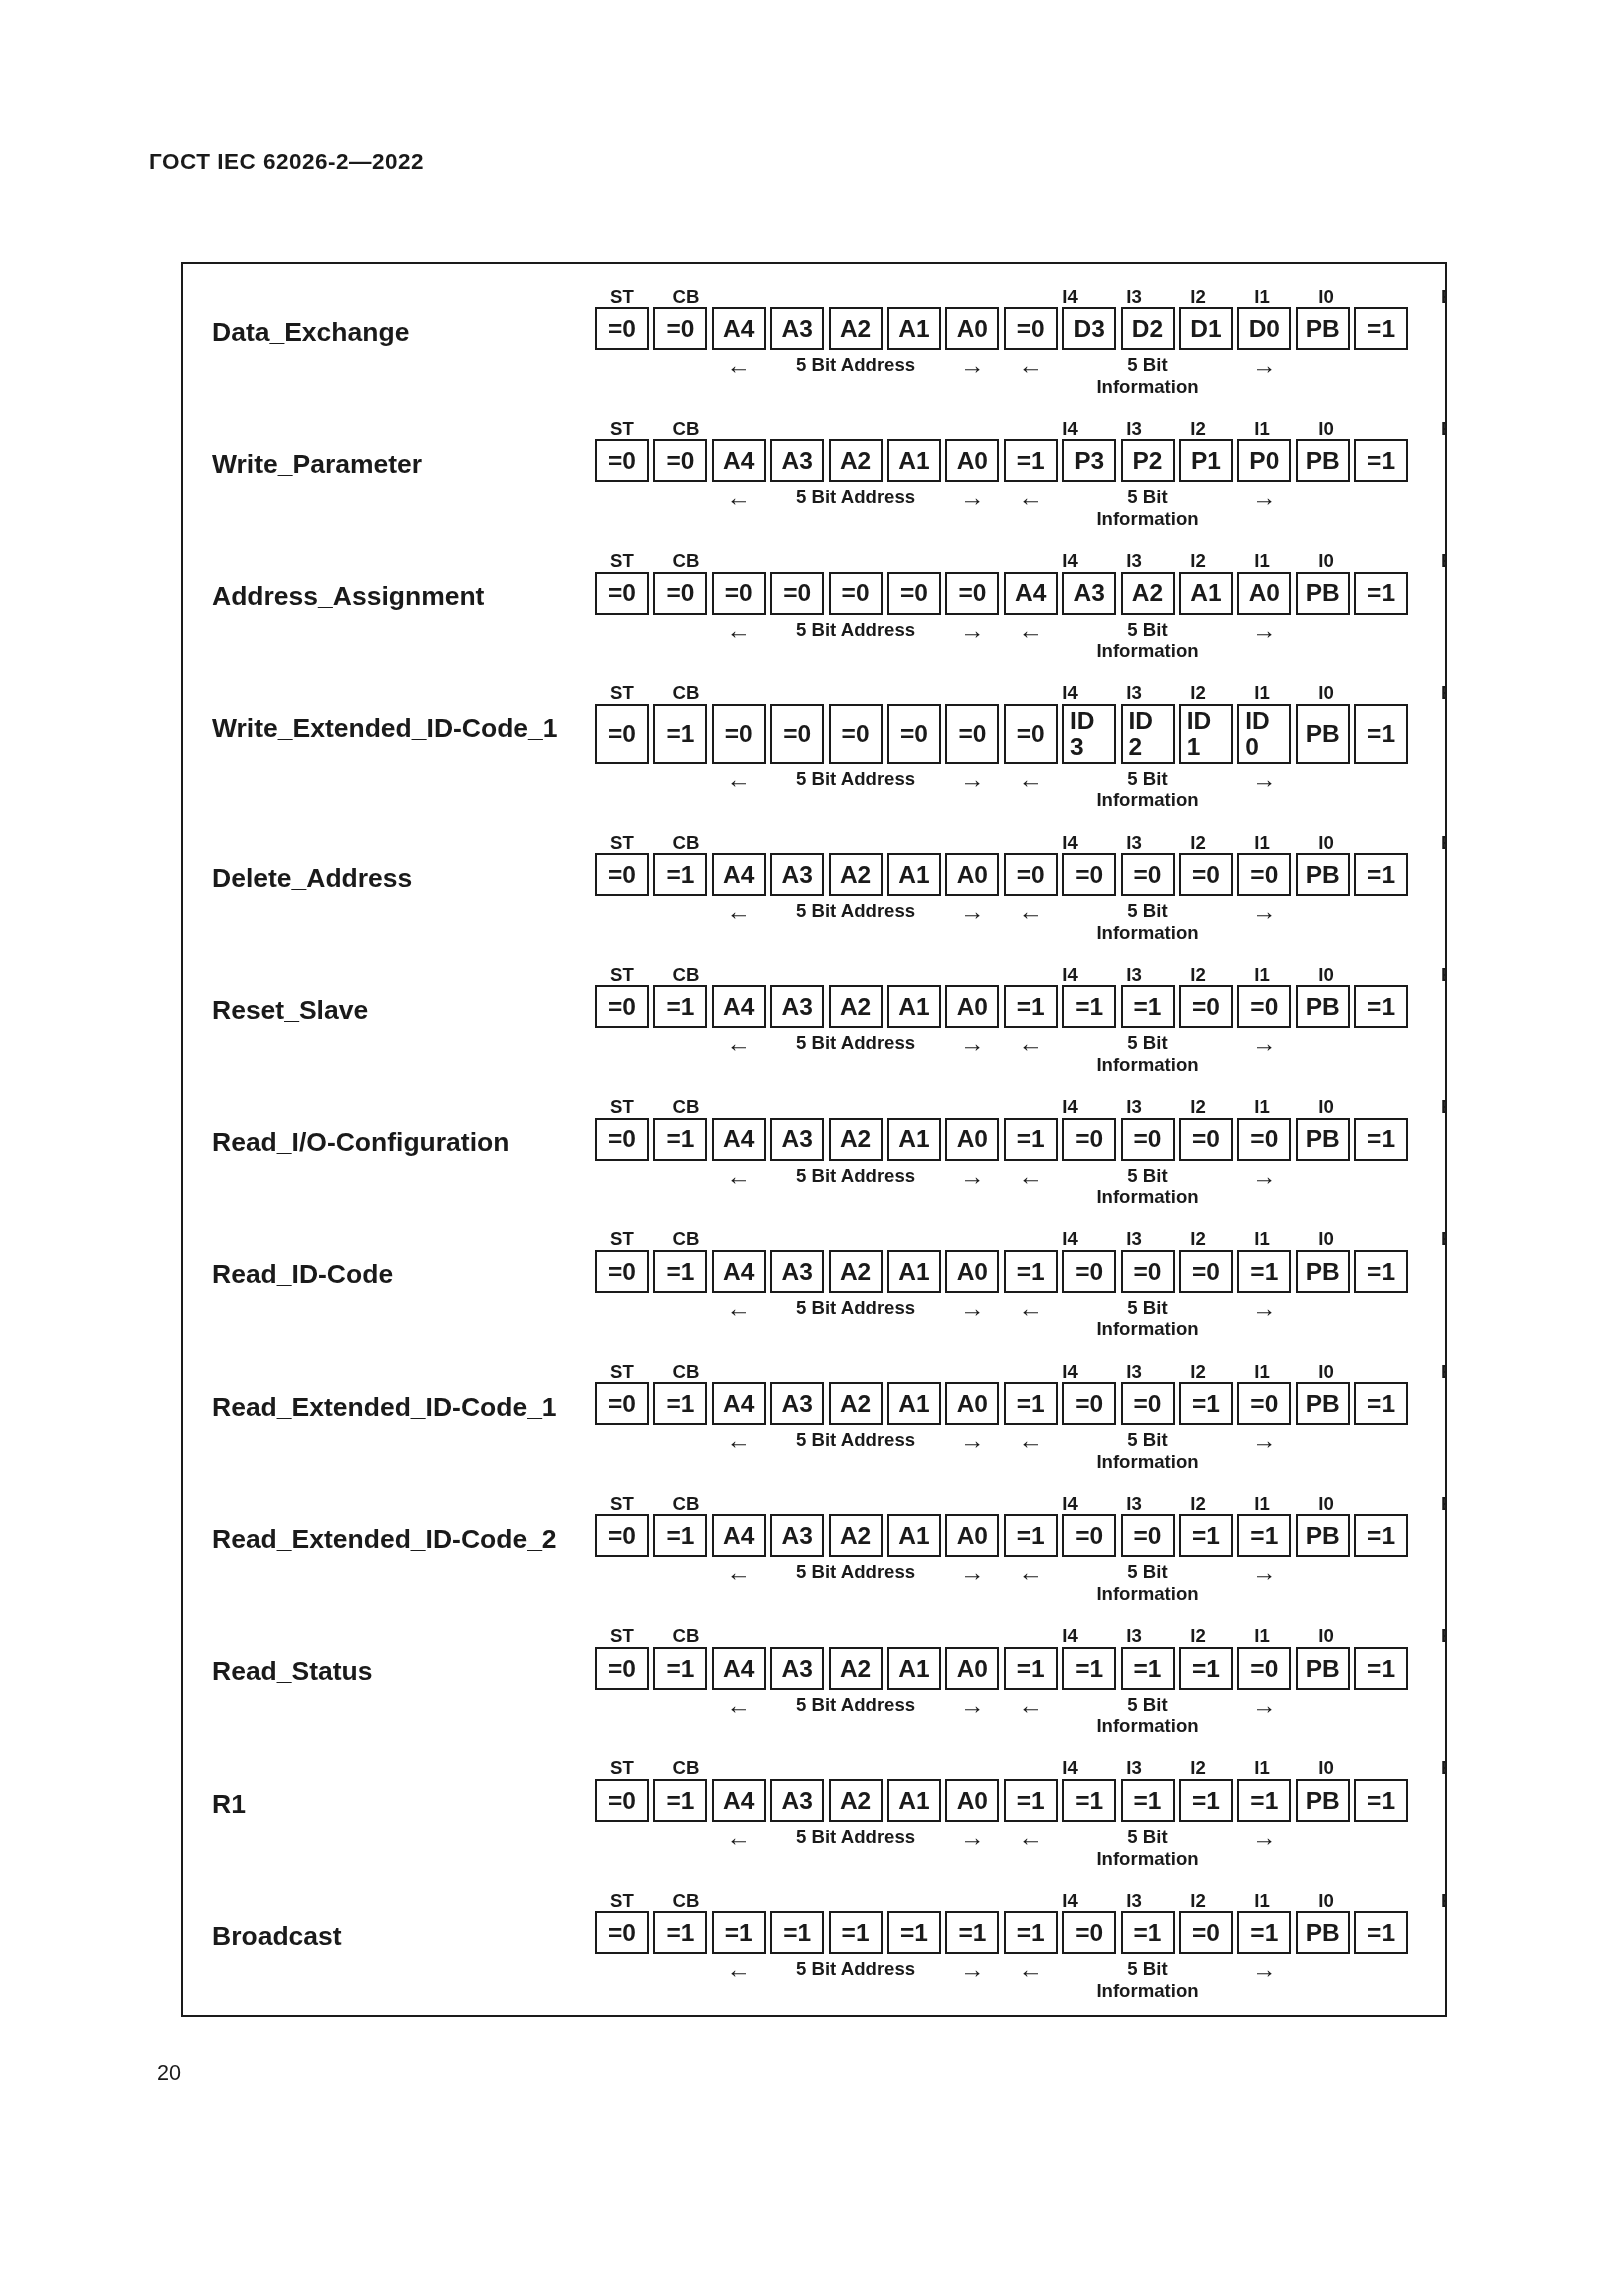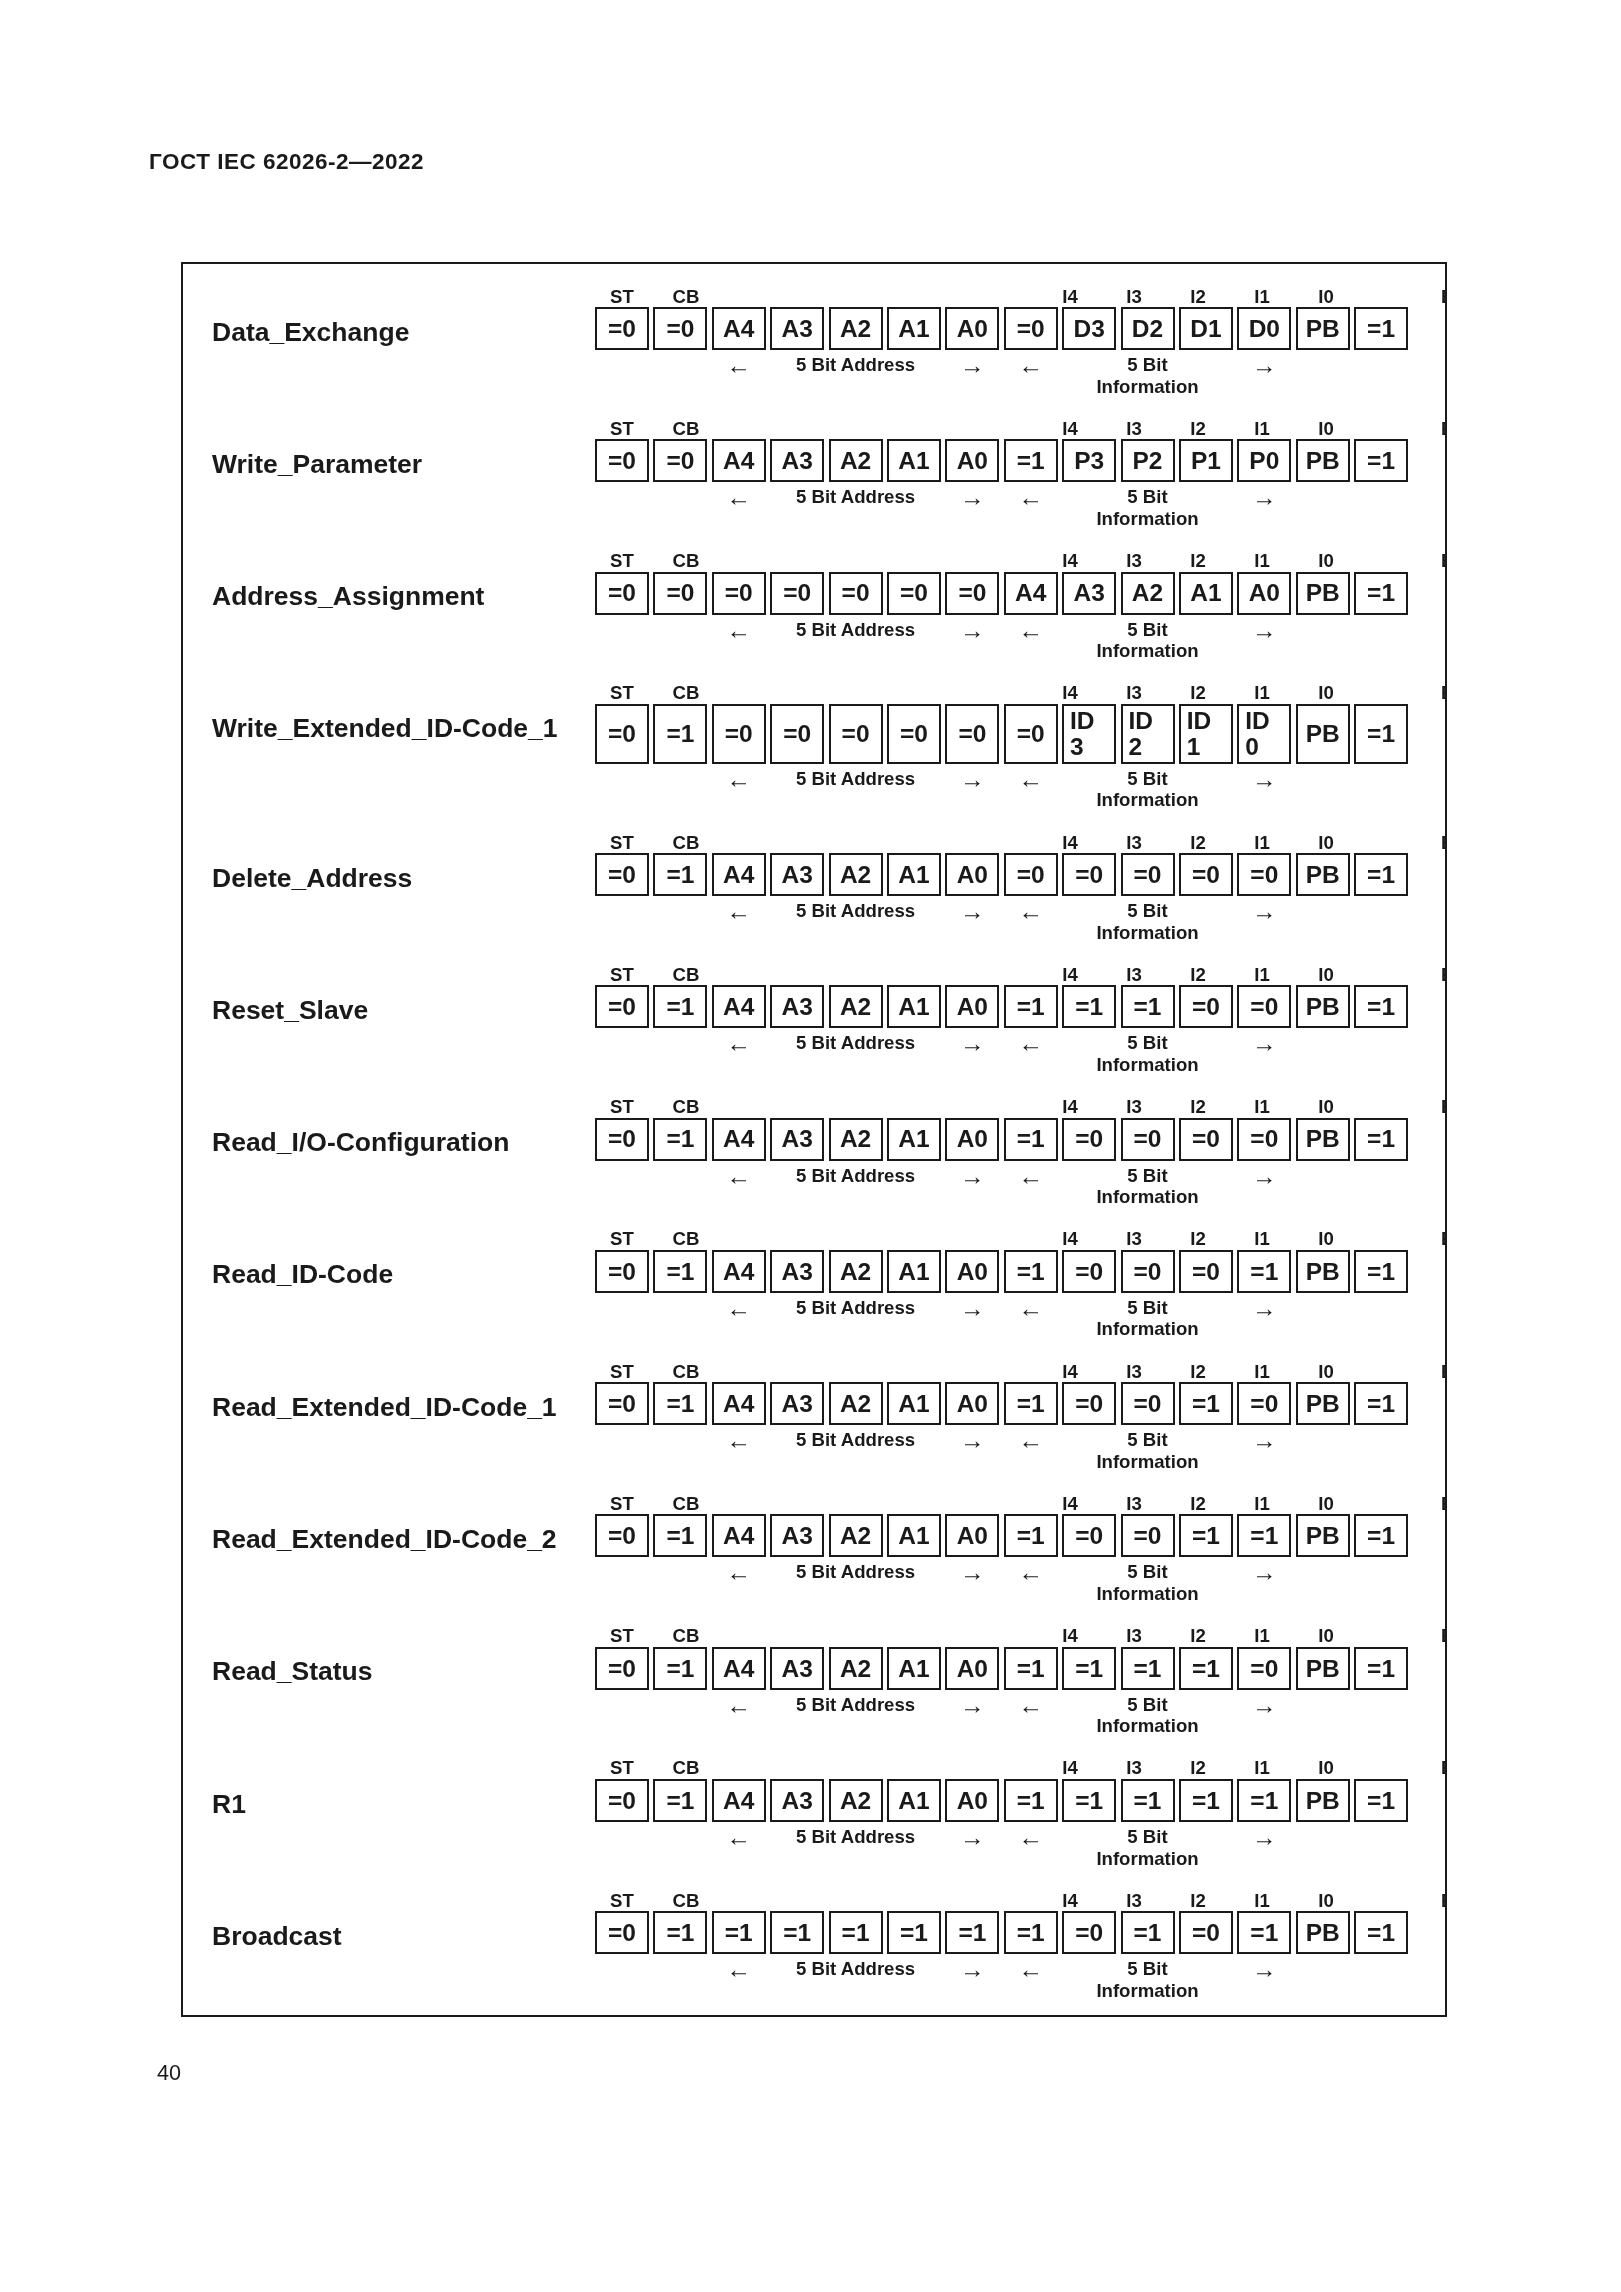--- a/index.html
+++ b/index.html
@@ -597,15 +597,15 @@
         <span class="arr col7">→</span>
         <span class="arr col8">←</span>
         <span class="ann-text col9s3">5 Bit
 Information</span>
         <span class="arr col12">→</span>
       </div>
     </div>
   </div>
     </div>
 
-  <div class="page-number">40</div>
+  <div class="page-number">20</div>
 </div>
 
 
 </body></html>

